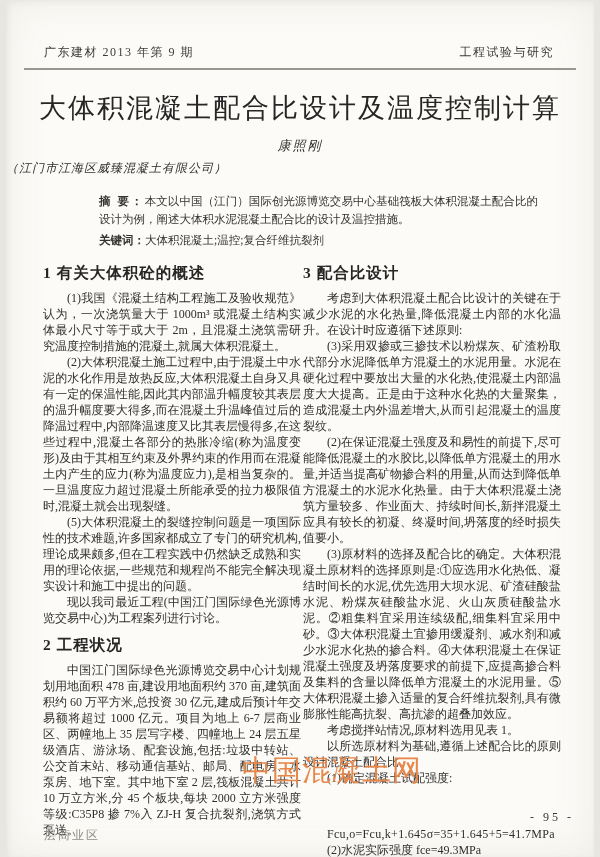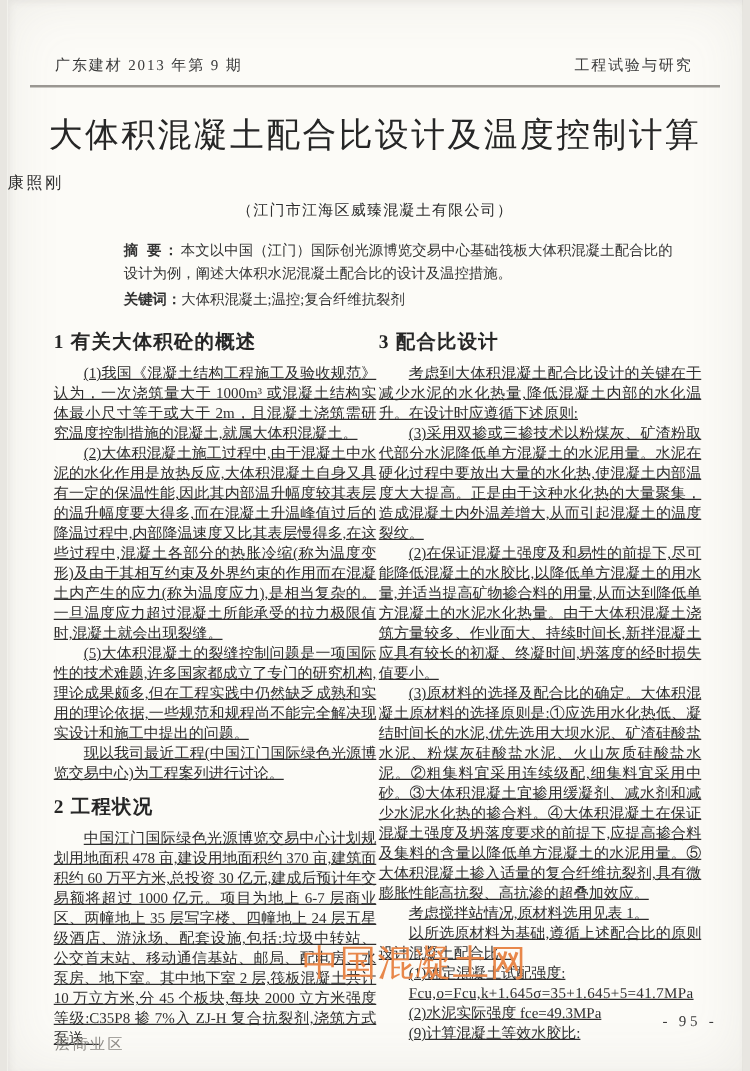--- a/index.html
+++ b/index.html
@@ -21,22 +21,22 @@
   .header-rule{
     border:none;border-top:2px solid #9a9792;
     margin:7px 18px 0 18px;
   }
   .paper-title{
     margin:20px 10px 0 10px;
     text-align:center;
     font-size:27px;font-weight:400;letter-spacing:2px;
     color:#262626;
   }
-  .author{ font-size:13px;margin-top:11px;letter-spacing:2px;}
-  .affiliation{ text-align:center;font-size:12px;margin-top:5px;letter-spacing:1px;}
+  .author{ text-align:center;font-size:13px;margin-top:11px;letter-spacing:2px;font-style:italic;}
+  .affiliation{ text-align:left;font-size:12px;margin-top:5px;letter-spacing:1px;font-style:italic;}
   .abstract{
     margin:15px 56px 0 93px;
     font-size:11.5px;line-height:18px;text-align:justify;color:#333;
   }
   .abstract .lbl{font-weight:700;letter-spacing:2px;}
   .keywords{
     margin:3px 56px 0 93px;
     font-size:11.5px;line-height:18px;color:#333;
   }
   .keywords .lbl{font-weight:700;text-align:right;}
@@ -49,23 +49,22 @@
     font-size:15.5px;font-weight:700;color:#262626;
     margin:9px 0 6px 0;letter-spacing:1px;
   }
   .col .sec-heading:first-child{margin-top:1px;}
   .para{
     margin:0;
     font-size:12px;line-height:16px;
     text-align:justify;text-indent:2em;
     color:#2e2e2e;
     word-break:break-all;
-    text-decoration:underline;
   }
-  .formula{letter-spacing:.3px;}
+  .formula{letter-spacing:.3px;margin-top:40px;}
   .watermark{
     position:absolute;left:236px;top:751px;
     font-family:"Liberation Sans","DejaVu Sans",sans-serif;
     font-size:29px;font-weight:400;letter-spacing:1px;
   }
   .page-number{
     position:absolute;right:20px;top:810px;
     font-size:12px;letter-spacing:3px;color:#3a3a3a;text-align:center;
   }
   .scan-mark{

